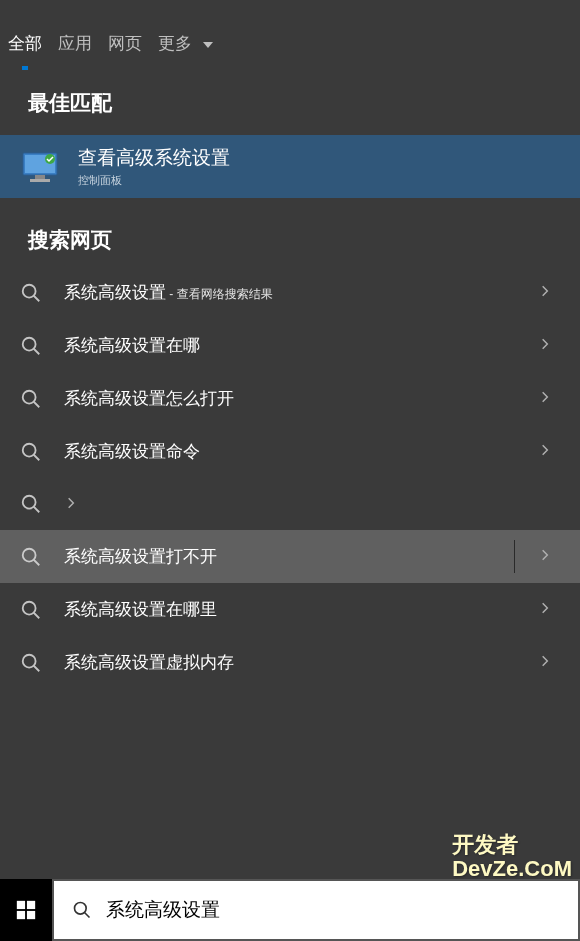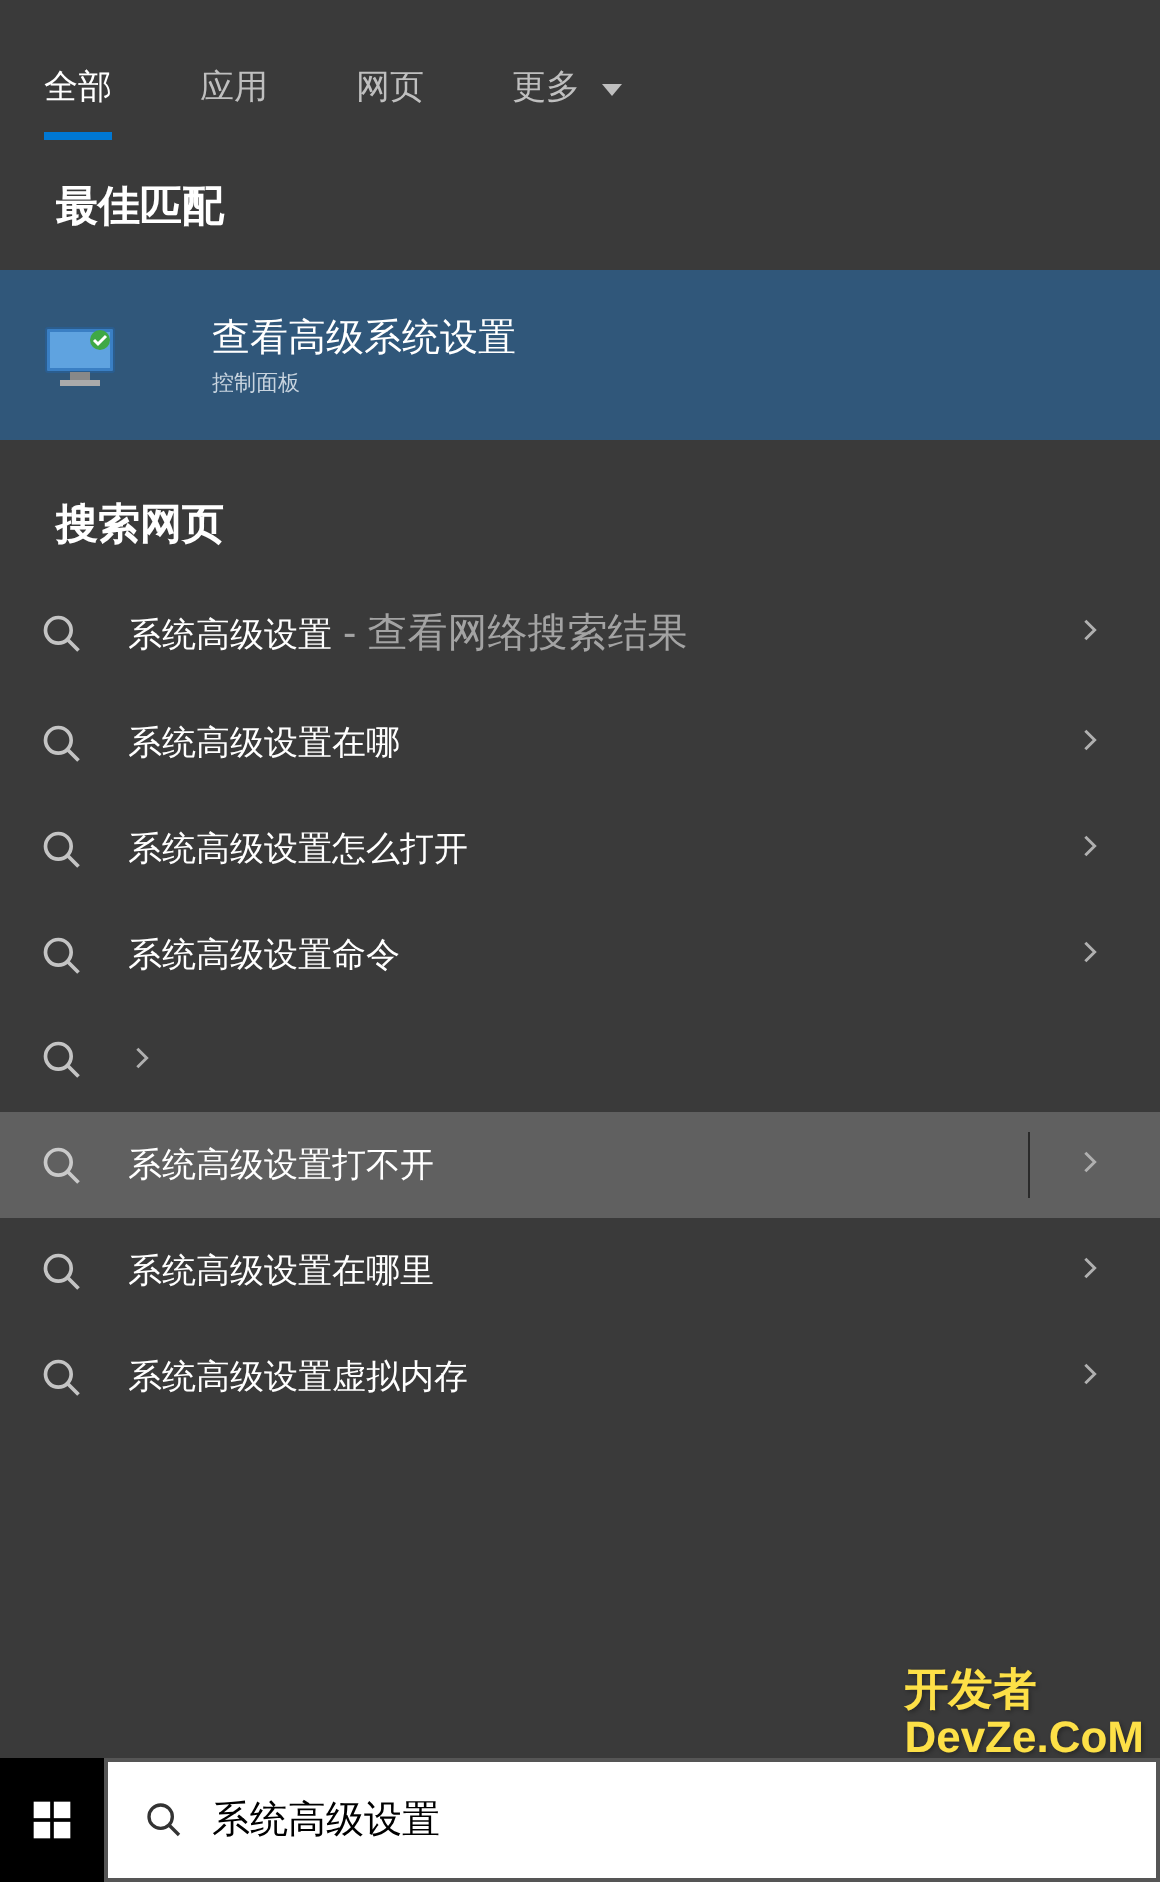--- a/index.html
+++ b/index.html
@@ -19,21 +19,21 @@
       background: #3a3a3a;
       width: 100%;
     }
     .tabs {
       display: flex;
       align-items: center;
       padding: 20px 0 0 0;
       background: #3a3a3a;
     }
     .tab {
-      padding: 12px 22px;
+      padding: 12px 8px;
       color: #bfbfbf;
       font-size: 17px;
       cursor: pointer;
       position: relative;
     }
     .tab.active {
       color: #ffffff;
     }
     .tab.active::after {
       content: "";
@@ -57,23 +57,22 @@
     .section-header {
       color: #ffffff;
       font-size: 21px;
       font-weight: bold;
       padding: 22px 28px 12px 28px;
     }
     .best-match {
       display: flex;
       align-items: center;
       background: #30577a;
-      padding: 21px 20px;
+      padding: 10px 20px;
       margin: 6px 0;
-      gap: 28px;
     }
     .best-match-icon {
       width: 40px;
       height: 40px;
       margin-right: 18px;
       display: flex;
       align-items: center;
       justify-content: center;
     }
     .best-match-title {
@@ -114,22 +113,22 @@
     }
     .list-text {
       flex: 1;
       font-size: 17px;
       color: #ffffff;
     }
     .list-text .bold {
       font-weight: normal;
     }
     .list-text .hint {
-      color: #a3a3a3;
-      font-size: 20px;
+      color: #e5e5e5;
+      font-size: 12px;
     }
     .chevron {
       color: #b0b0b0;
       font-size: 18px;
       margin-right: 8px;
     }
     .bottom-area {
       position: absolute;
       bottom: 0;
       left: 0;
@@ -163,21 +162,21 @@
       outline: none;
       font-size: 19px;
       flex: 1;
       background: transparent;
       color: #000;
     }
     .watermark {
       position: absolute;
       bottom: 60px;
       right: 8px;
-      color: #fde047;
+      color: #fef9c3;
       font-size: 22px;
       font-weight: bold;
       line-height: 1.1;
       text-align: left;
       text-shadow: 1px 1px 2px rgba(0,0,0,0.3);
     }
   </style>
 </head>
 <body>
 

